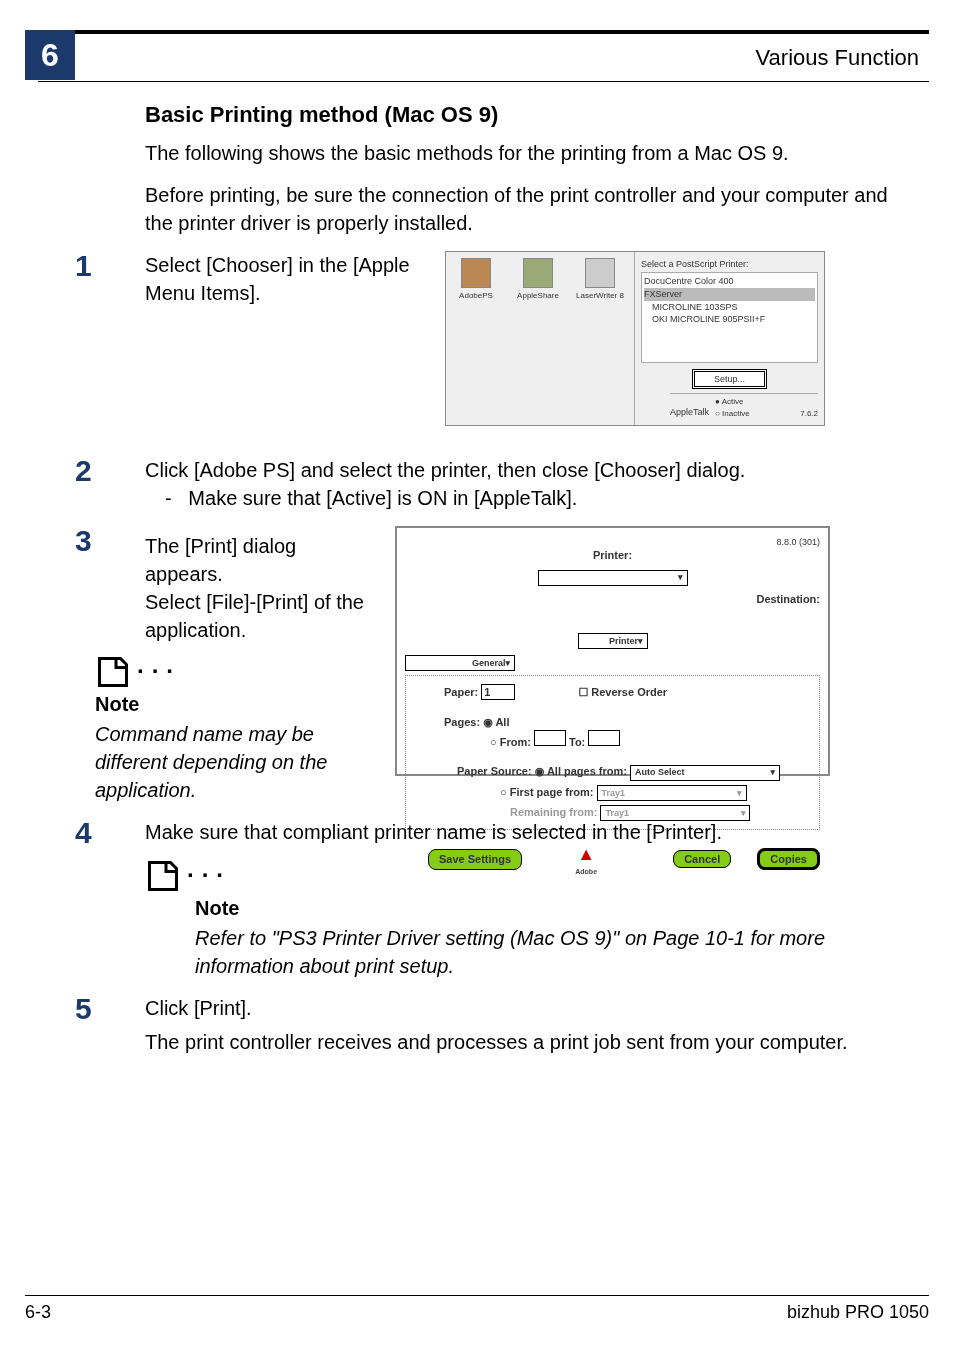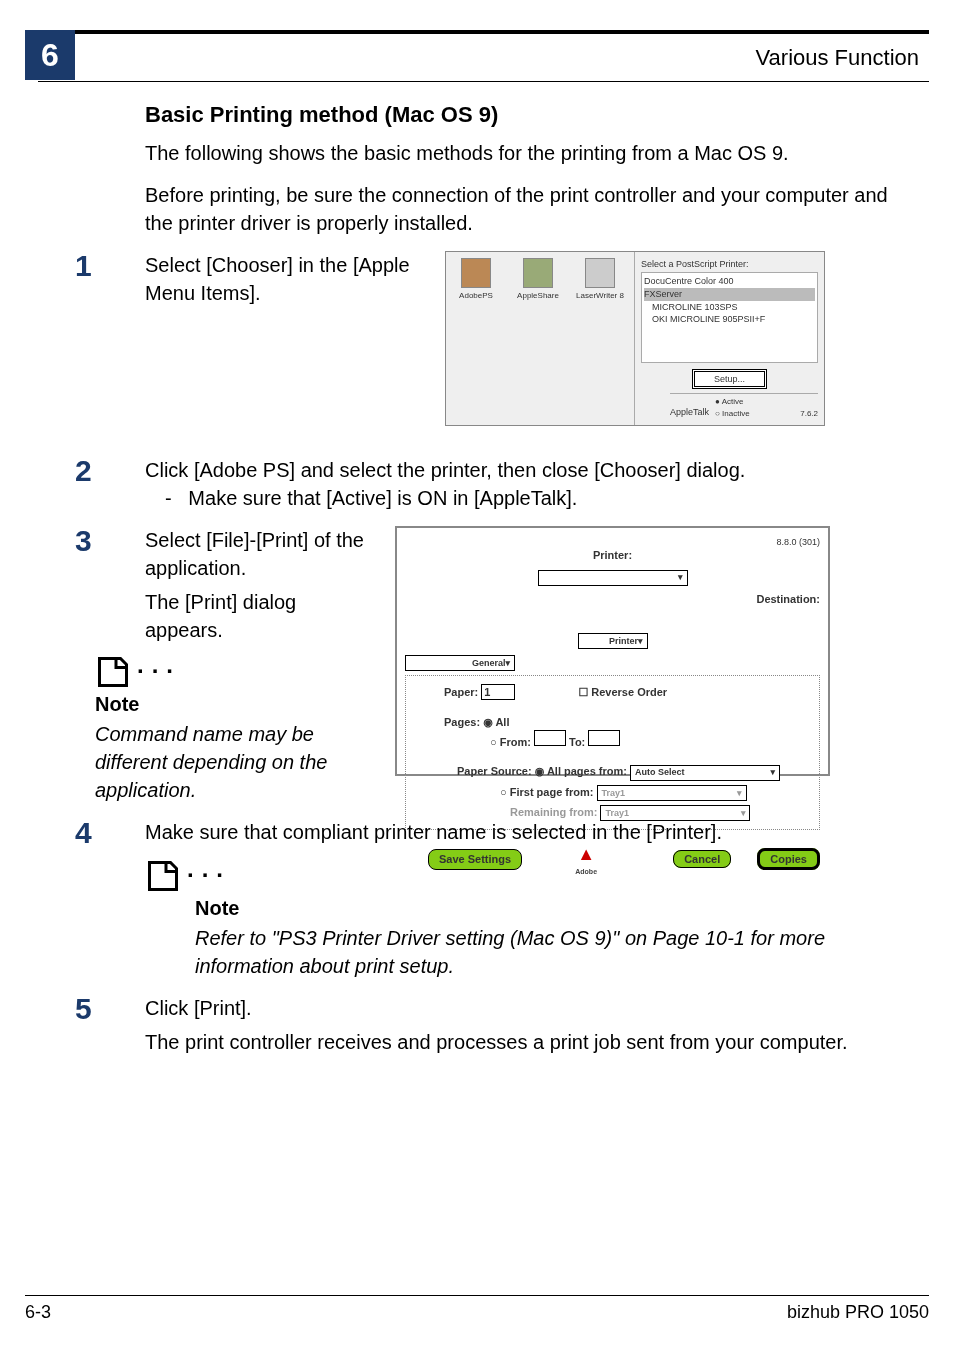--- a/index.html
+++ b/index.html
@@ -314,22 +314,22 @@
       <div class="step-text">
         <div>Click [Adobe PS] and select the printer, then close [Chooser] dialog.</div>
         <div class="sub-dash">- &nbsp;&nbsp;<span>Make sure that [Active] is ON in [AppleTalk].</span></div>
       </div>
     </div>
 
     <div class="step-row">
       <div class="step-num">3</div>
       <div class="step-text step3-row">
         <div style="width:230px;">
+          <div style="margin-top:6px;">The [Print] dialog appears.</div>
           <div>Select [File]-[Print] of the application.</div>
-          <div style="margin-top:6px;">The [Print] dialog appears.</div>
           <div class="note-block">
             <div class="note-icon">
               <svg viewBox="0 0 24 24">
                   <path d="M3 3h14l4 4v14H3z M14 3v6h6"></path>
                 </svg>
               <span class="dots">...</span>
             </div>
             <div class="note-label">Note</div>
             <div>Command name may be different depending on the application.</div>
           </div>

